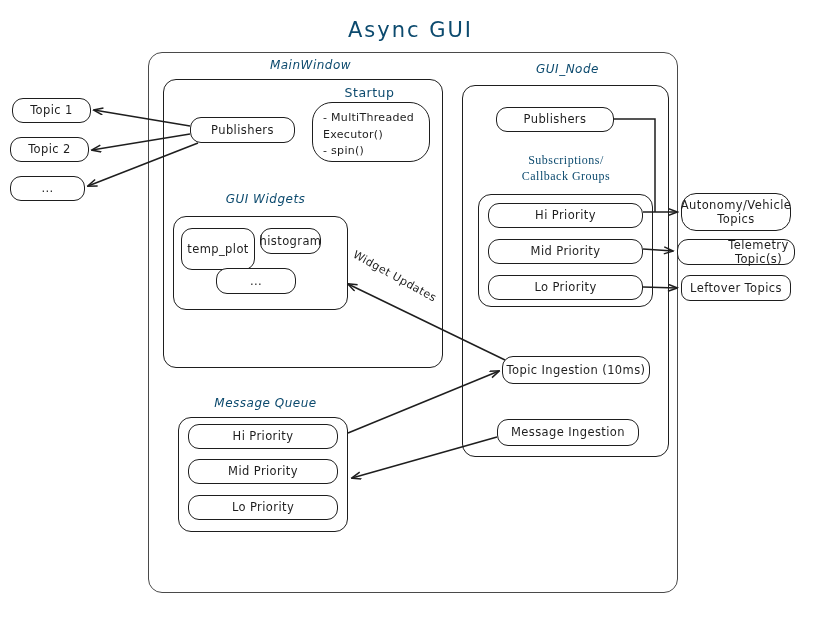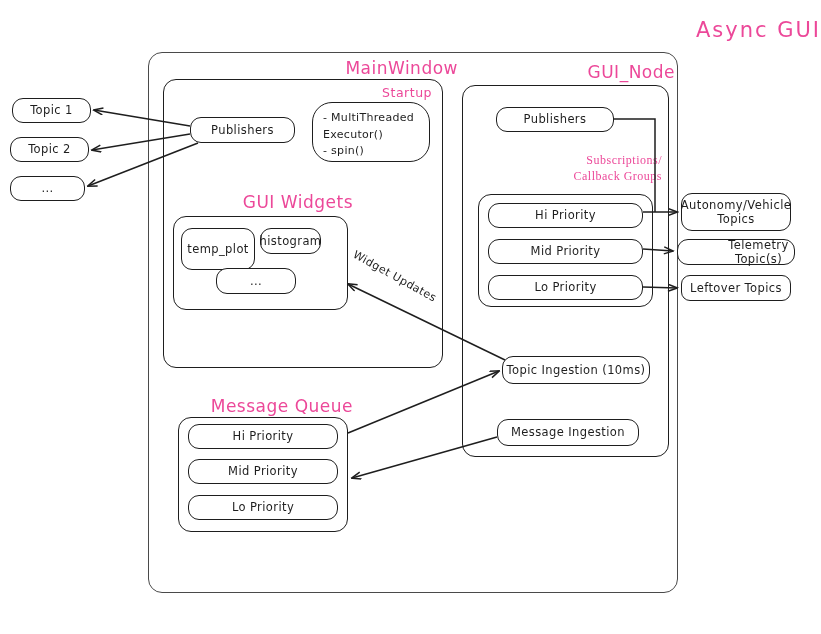--- a/index.html
+++ b/index.html
@@ -47,33 +47,33 @@
   .group {
     position: absolute;
     box-sizing: border-box;
     border: 1.6px solid #1e1e1e;
     border-radius: 13px;
     background: #ffffff;
     z-index: 2;
   }
   .label {
     position: absolute;
-    color: #ec4899;
+    color: #0c4a6e;
     font-family: "DejaVu Sans", sans-serif;
     letter-spacing: 0.5px;
-    text-align: right;
+    text-align: center;
     white-space: pre-line;
     z-index: 4;
   }
   .title {
     font-size: 21px;
     letter-spacing: 2px;
   }
   .grp-title { font-size: 12.5px; }
-  .big-title { font-size: 17px; }
+  .big-title { font-size: 12px; font-style: italic; }
   .sec-title { font-size: 12px; line-height: 1.35; font-family: Liberation Serif, serif; }
   .startup-body {
     position: absolute;
     box-sizing: border-box;
     border: 1.6px solid #1e1e1e;
     border-radius: 20px;
     background: #ffffff;
     color: #1e1e1e;
     font-size: 11px;
     line-height: 1.5;
@@ -143,21 +143,21 @@
   <div class="box" style="left:488px; top:239px; width:155px; height:25px;">Mid Priority</div>
   <div class="box" style="left:488px; top:275px; width:155px; height:25px;">Lo Priority</div>
 
   <div class="box" style="left:502px; top:356px; width:148px; height:28px;">Topic Ingestion (10ms)</div>
   <div class="box" style="left:497px; top:419px; width:142px; height:27px;">Message Ingestion</div>
 
   <div class="box" style="left:12px; top:98px; width:79px; height:25px;">Topic 1</div>
   <div class="box" style="left:10px; top:137px; width:79px; height:25px;">Topic 2</div>
   <div class="box" style="left:10px; top:176px; width:75px; height:25px;">...</div>
 
-  <div class="box" style="left:681px; top:193px; width:110px; height:38px; white-space:pre-line;">Autonomy/Vehicle
+  <div class="box" style="left:681px; top:193px; width:110px; height:38px; white-space:pre-line;border-radius:15px;">Autonomy/Vehicle
 Topics</div>
   <div class="box" style="left:677px; top:239px; width:118px; height:26px;padding-left:45px;">Telemetry Topic(s)</div>
   <div class="box" style="left:681px; top:275px; width:110px; height:26px;border-radius:9px;">Leftover Topics</div>
 
   <div class="edge-label" style="left:357px; top:248px; transform: rotate(29deg); transform-origin: left top;">Widget Updates</div>
 
   <svg class="wires" viewBox="0 0 821 634">
     <defs>
       <marker id="ah" markerWidth="11" markerHeight="11" refX="9.5" refY="4" orient="auto" markerUnits="userSpaceOnUse">
         <path d="M0.5,0.5 L10,4 L0.5,7.5" fill="none" stroke="#1e1e1e" stroke-width="1.4"></path>

